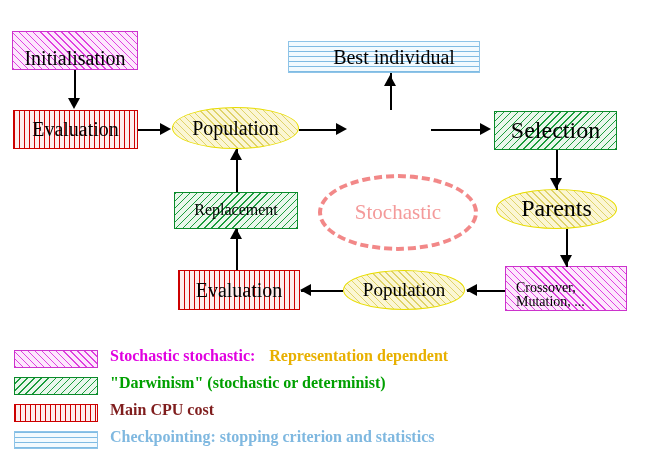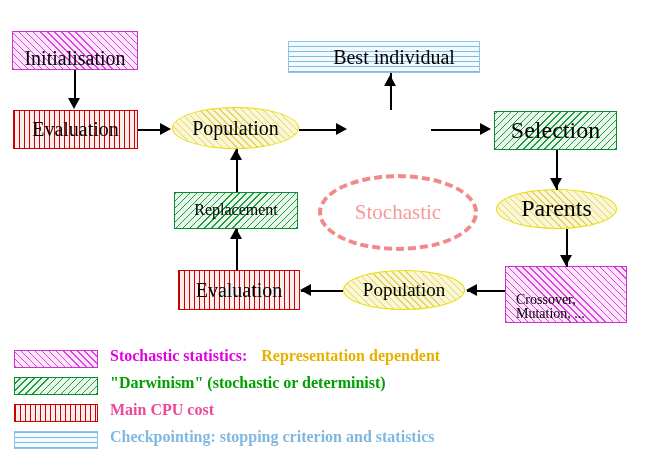--- a/index.html
+++ b/index.html
@@ -68,21 +68,21 @@
   .ah-u{border-left:6px solid transparent;border-right:6px solid transparent;border-bottom:11px solid #000;}
 
   
   .legend-row{position:absolute;left:0;width:670px;height:22px;}
   .swatch{position:absolute;left:14px;width:84px;height:18px;box-sizing:border-box;}
   .legend-text{position:absolute;left:110px;top:-3px;font-family:"Liberation Serif",serif;
     font-size:16px;font-weight:bold;white-space:nowrap;}
   .lt-magenta{color:#e000e0;}
   .lt-gold{color:#e8b000;}
   .lt-green{color:#00a000;}
-  .lt-red{color:#ec4899;}
+  .lt-red{color:#7f1d1d;}
   .lt-blue{color:#7fb8e0;}
 </style>
 </head>
 <body>
 
 <div id="root">
 
   <div class="node hatch-magenta" style="left:12px;top:31px;width:126px;height:39px;">
     <span class="lbl" style="font-size:20px;">Initialisation</span>
   </div>
@@ -101,21 +101,21 @@
   </div>
 
   <div class="node hatch-green" style="left:494px;top:111px;width:123px;height:39px;">
     <span class="lbl" style="font-size:24px;">Selection</span>
   </div>
 
   <div class="node ellipse hatch-yellow" style="left:496px;top:189px;width:121px;height:40px;">
     <span class="lbl" style="font-size:24px;">Parents</span>
   </div>
 
-  <div class="node hatch-magenta" style="left:505px;top:266px;width:122px;height:57px;justify-content:flex-start;">
+  <div class="node hatch-magenta" style="left:505px;top:266px;width:122px;height:45px;justify-content:flex-start;">
     <span class="lbl" style="font-size:14px;text-align:left;padding-left:10px;">Crossover,
 Mutation, ...</span>
   </div>
 
   <div class="node ellipse hatch-yellow" style="left:343px;top:270px;width:122px;height:40px;">
     <span class="lbl" style="font-size:19px;">Population</span>
   </div>
 
   <div class="node hatch-red" style="left:178px;top:270px;width:122px;height:40px;">
     <span class="lbl" style="font-size:20px;">Evaluation</span>
@@ -158,21 +158,21 @@
 
   <div class="vline" style="left:236px;top:229px;height:41px;"></div>
   <div class="ah ah-u" style="left:230px;top:228px;"></div>
 
   <div class="vline" style="left:236px;top:149px;height:43px;"></div>
   <div class="ah ah-u" style="left:230px;top:149px;"></div>
 
   <div class="legend-row" style="top:350px;">
     <div class="swatch hatch-magenta"></div>
     <div class="legend-text">
-      <span class="lt-magenta">Stochastic statistics:</span>
+      <span class="lt-magenta">Stochastic stochastic:</span>
       <span class="lt-gold" style="margin-left:10px;margin-top:48px;">Representation dependent</span>
     </div>
   </div>
 
   <div class="legend-row" style="top:377px;">
     <div class="swatch hatch-green"></div>
     <div class="legend-text lt-green">"Darwinism" (stochastic or determinist)</div>
   </div>
 
   <div class="legend-row" style="top:404px;">

